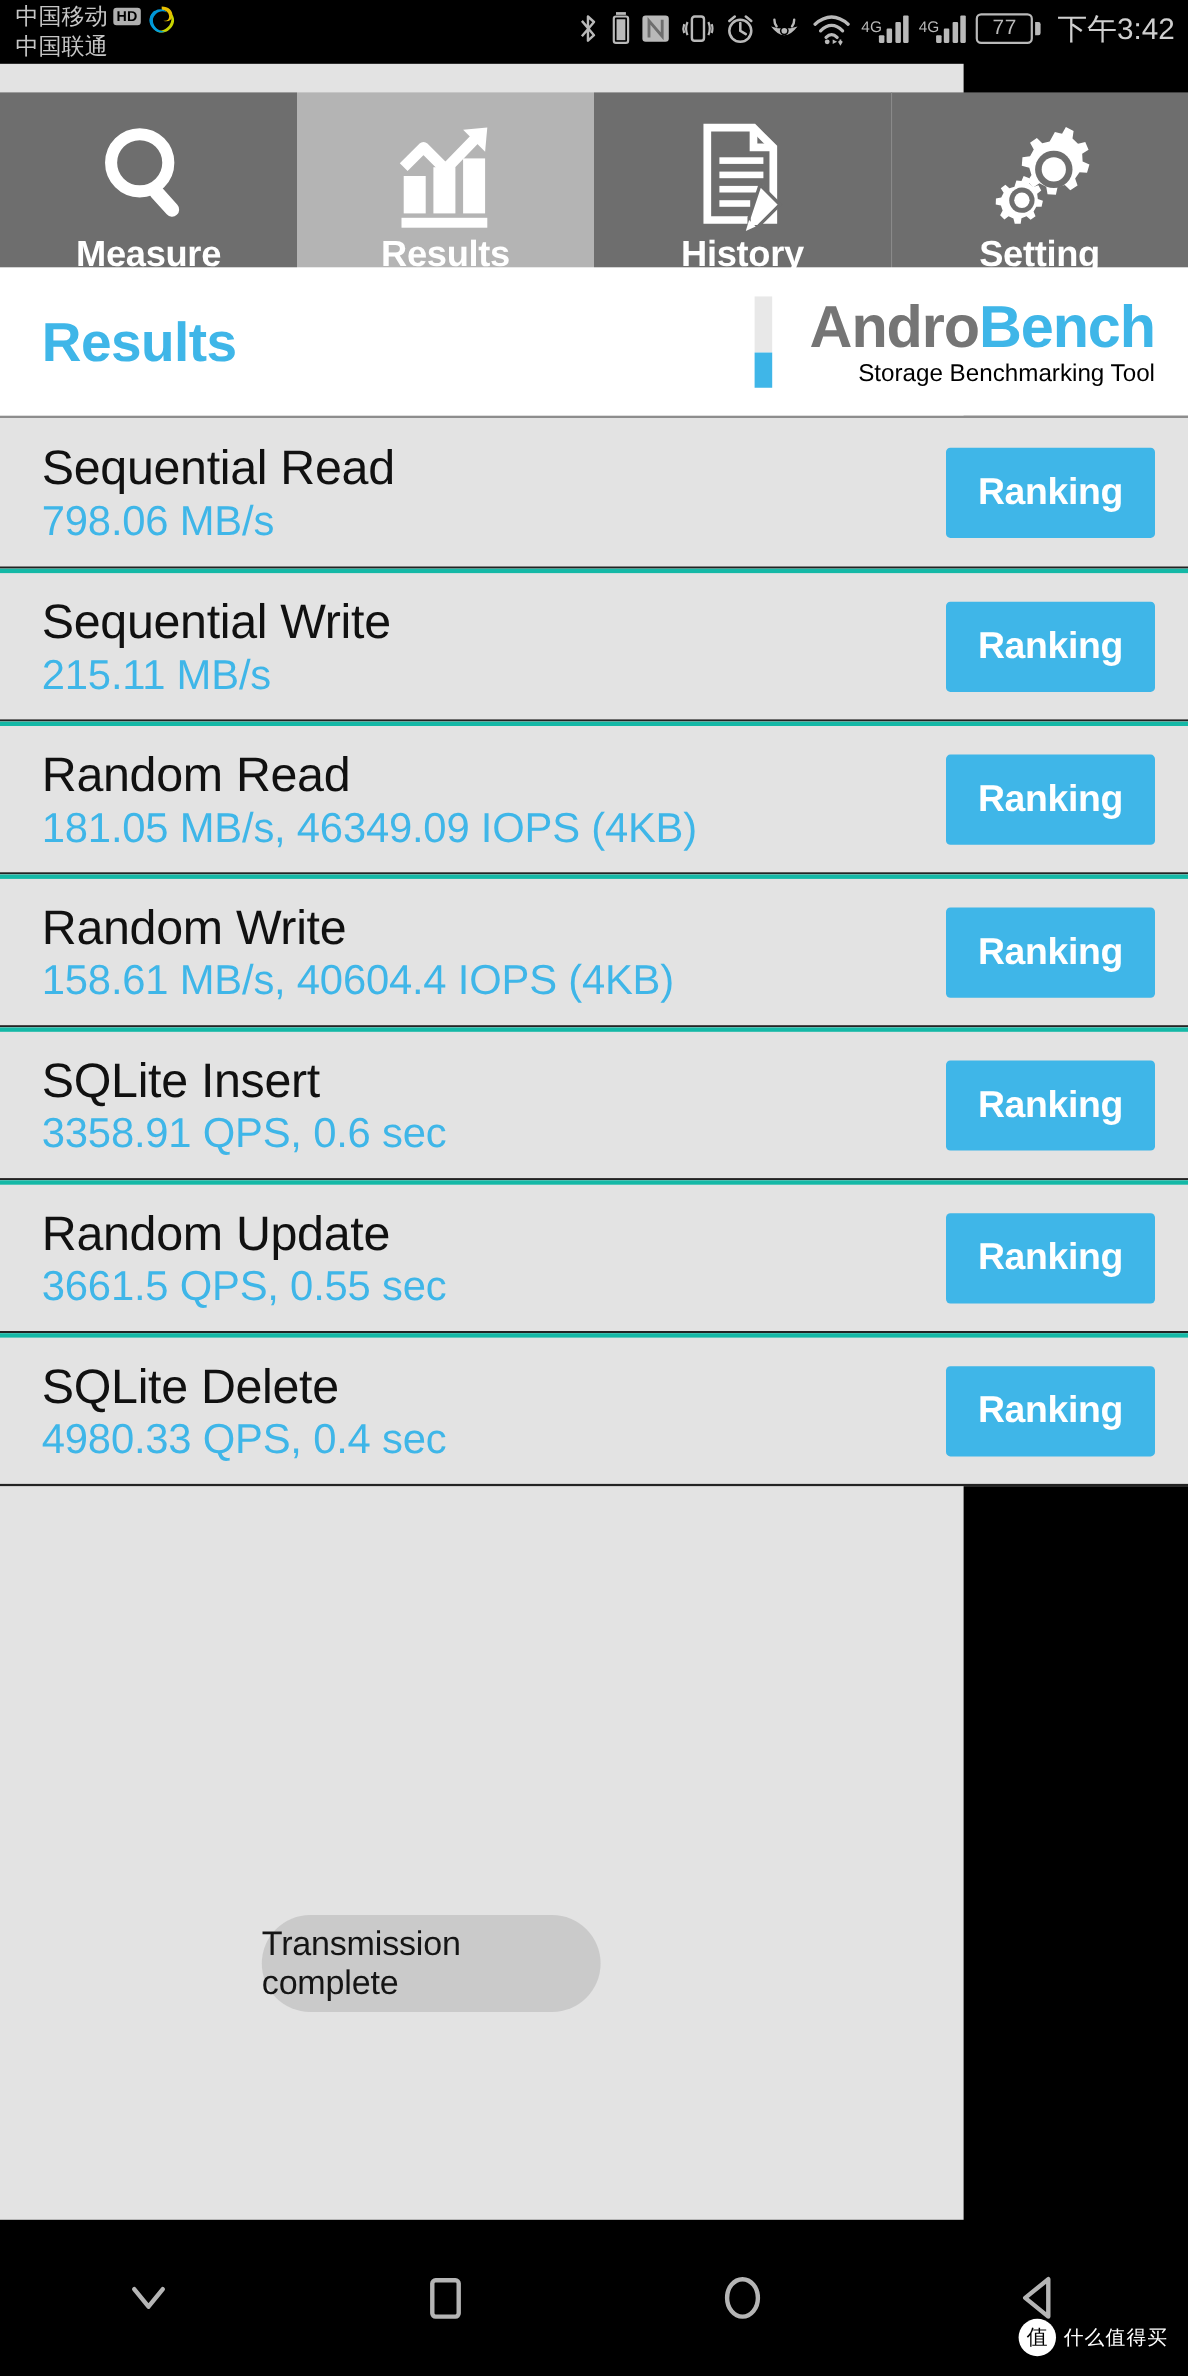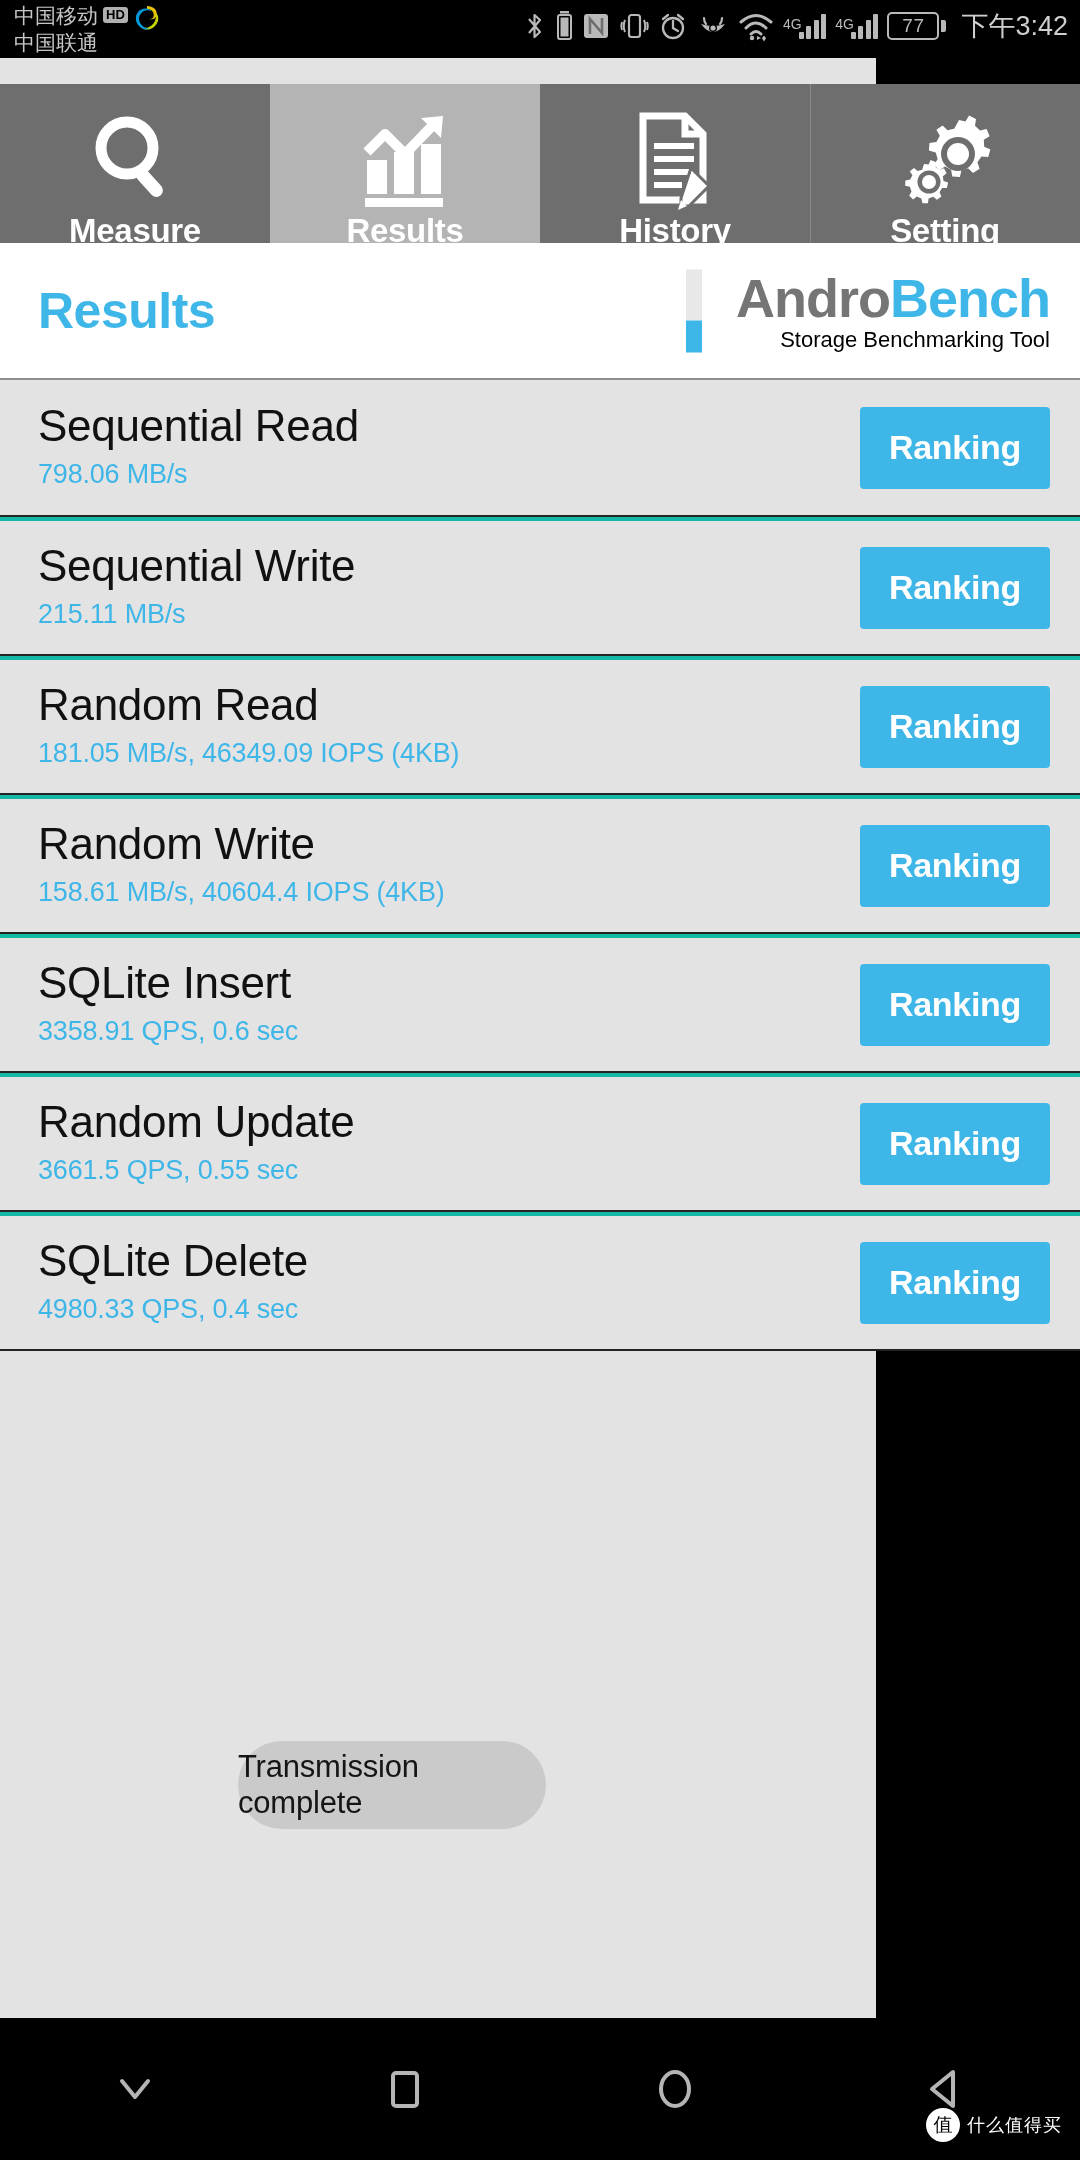--- a/index.html
+++ b/index.html
@@ -96,21 +96,21 @@
     position:relative; height:139px; background:#e3e3e3;
     border-top:4px solid #14b8a6; border-bottom:2px solid #232323;
     display:flex; align-items:center;
   }
   .row:first-child { border-top:2px solid #8d8d8d; }
   .row-texts { padding-left:38px; display:flex; flex-direction:column; justify-content:center; }
   .row-title {
     font-size:44px; color:#111; line-height:50px; letter-spacing:-0.3px; font-weight:normal;
   }
   .row-value {
-    font-size:27px; color:#3fb6e8; line-height:42px; margin-top:2px; letter-spacing:-0.2px;
+    font-size:38px; color:#3fb6e8; line-height:42px; margin-top:2px; letter-spacing:-0.2px;
   }
   .rank-btn {
     position:absolute; right:30px; top:50%; transform:translateY(-50%);
     background:#3fb6e8; color:#fff; font-size:34px; font-weight:bold;
     width:190px; height:82px; border:none; border-radius:4px;
     display:flex; align-items:center; justify-content:center; letter-spacing:-0.3px;
   }
 
   
   .toast {

